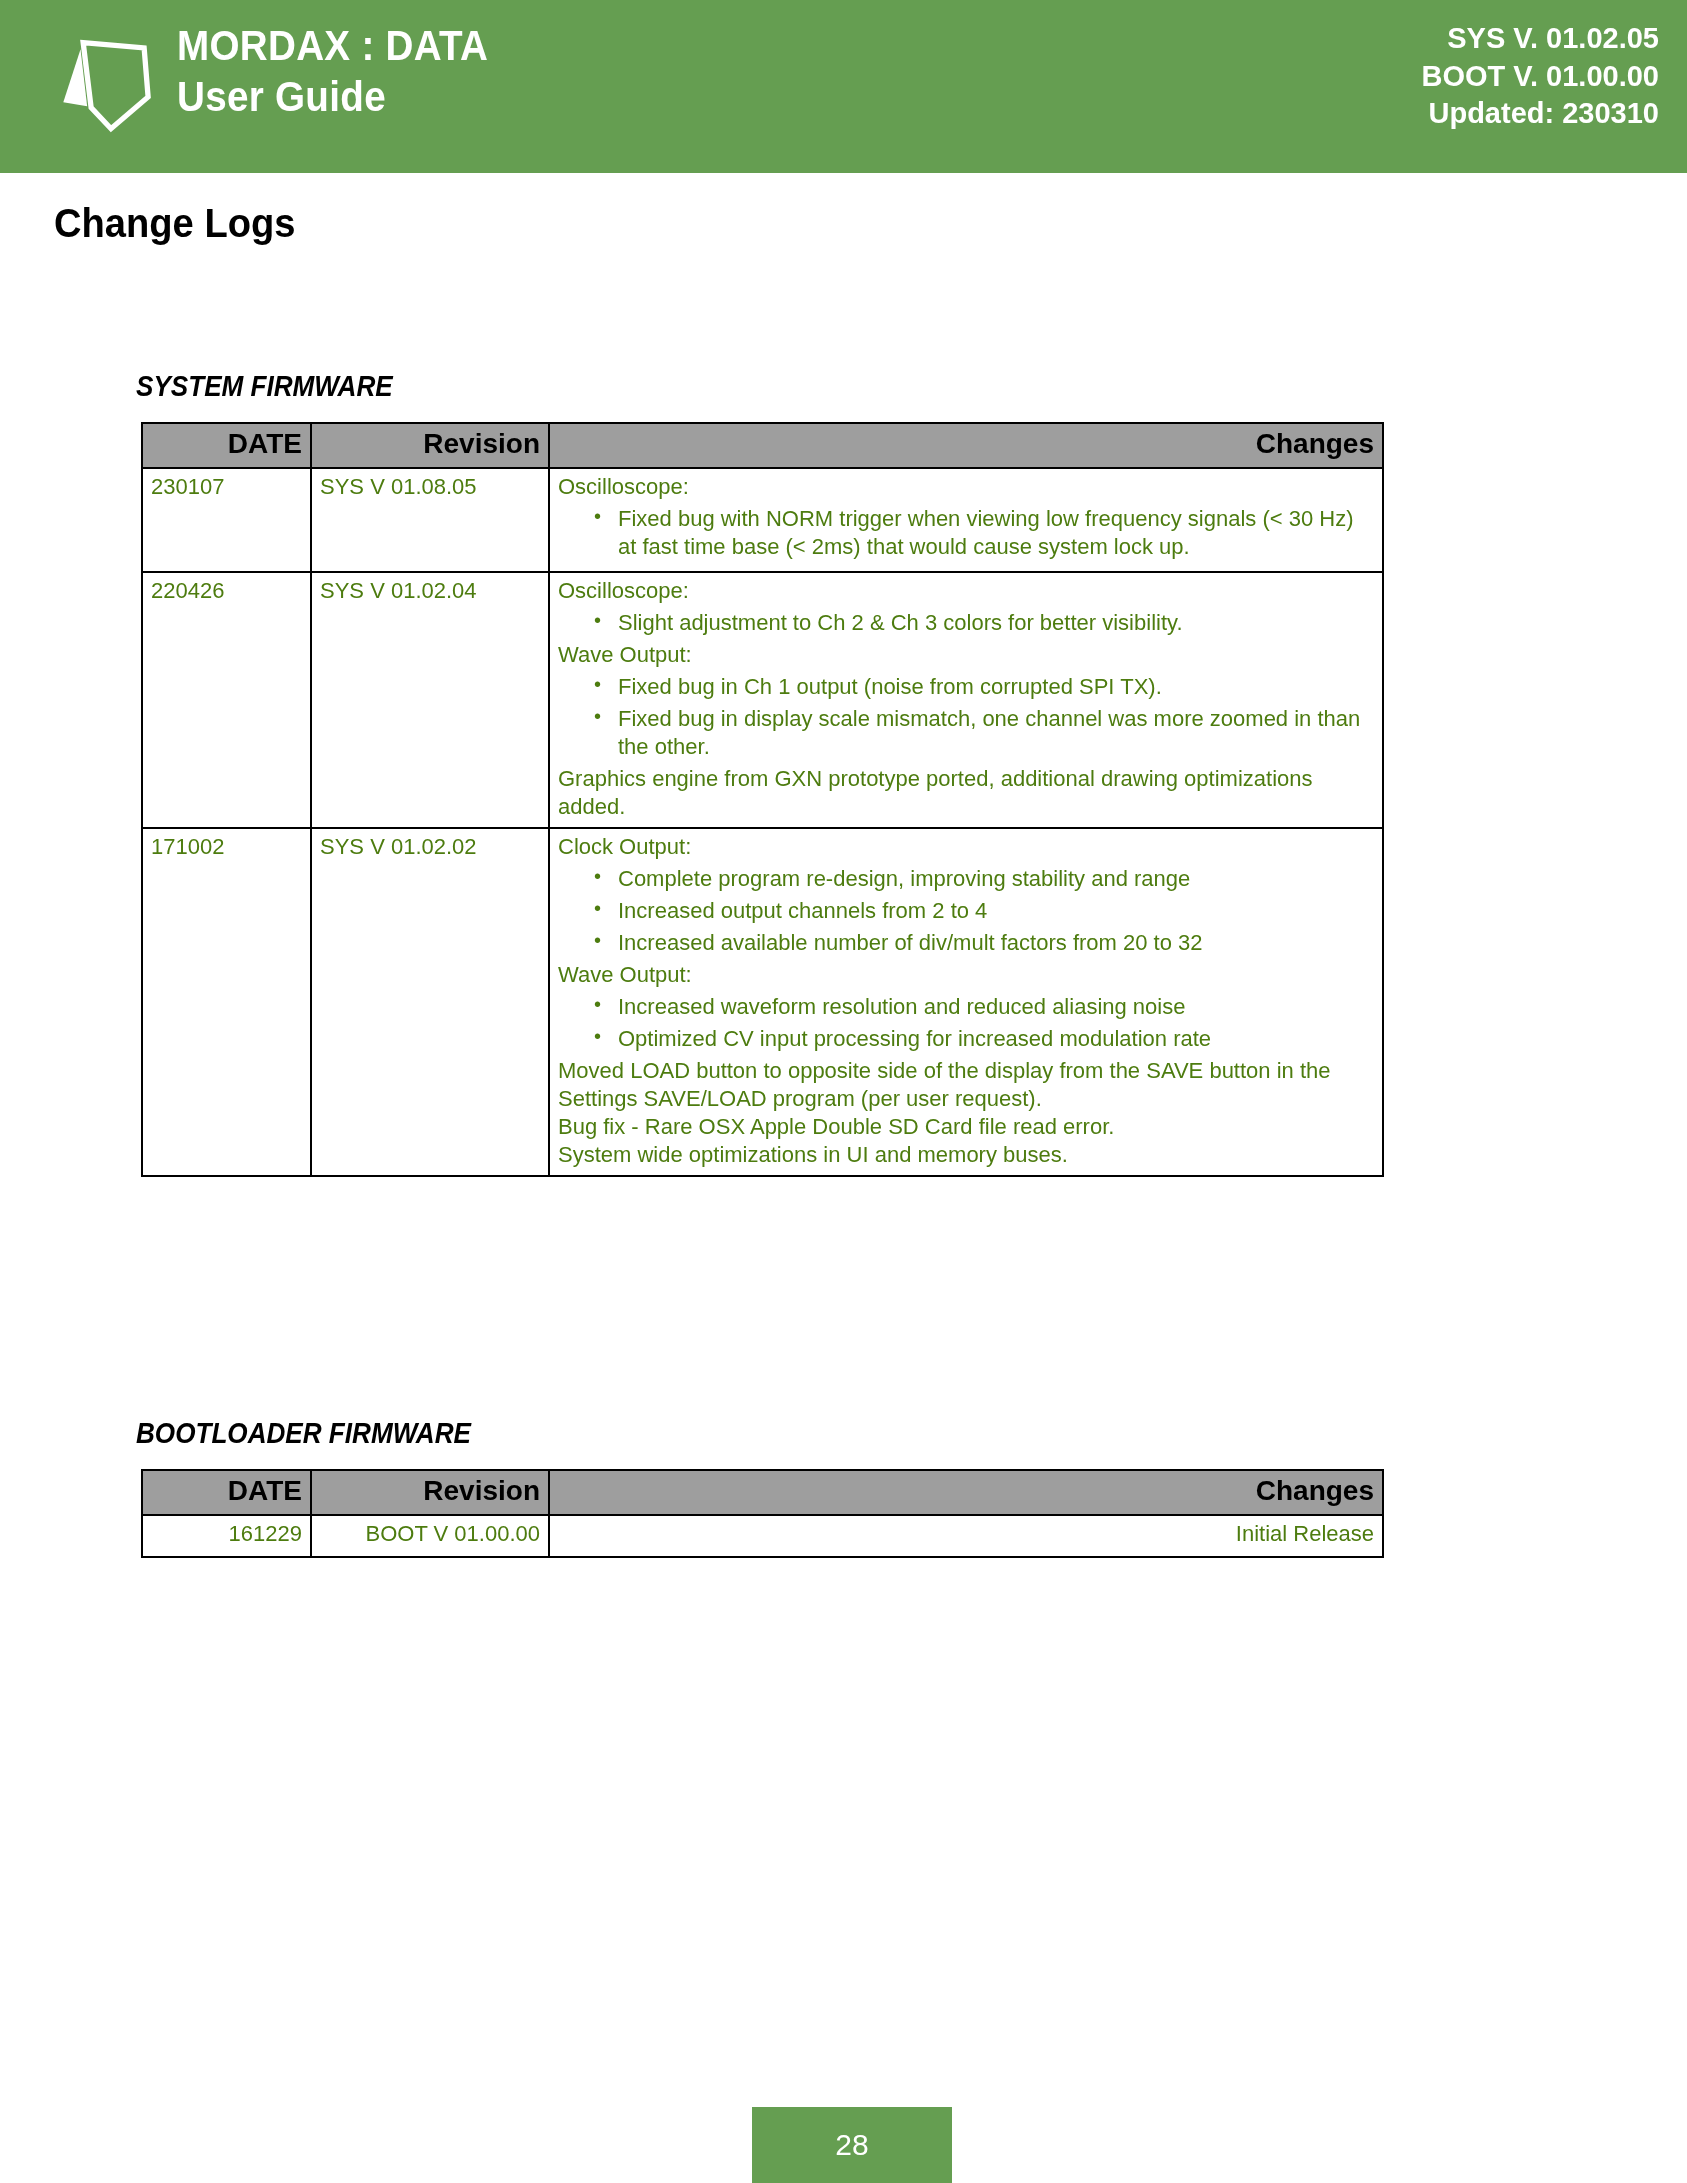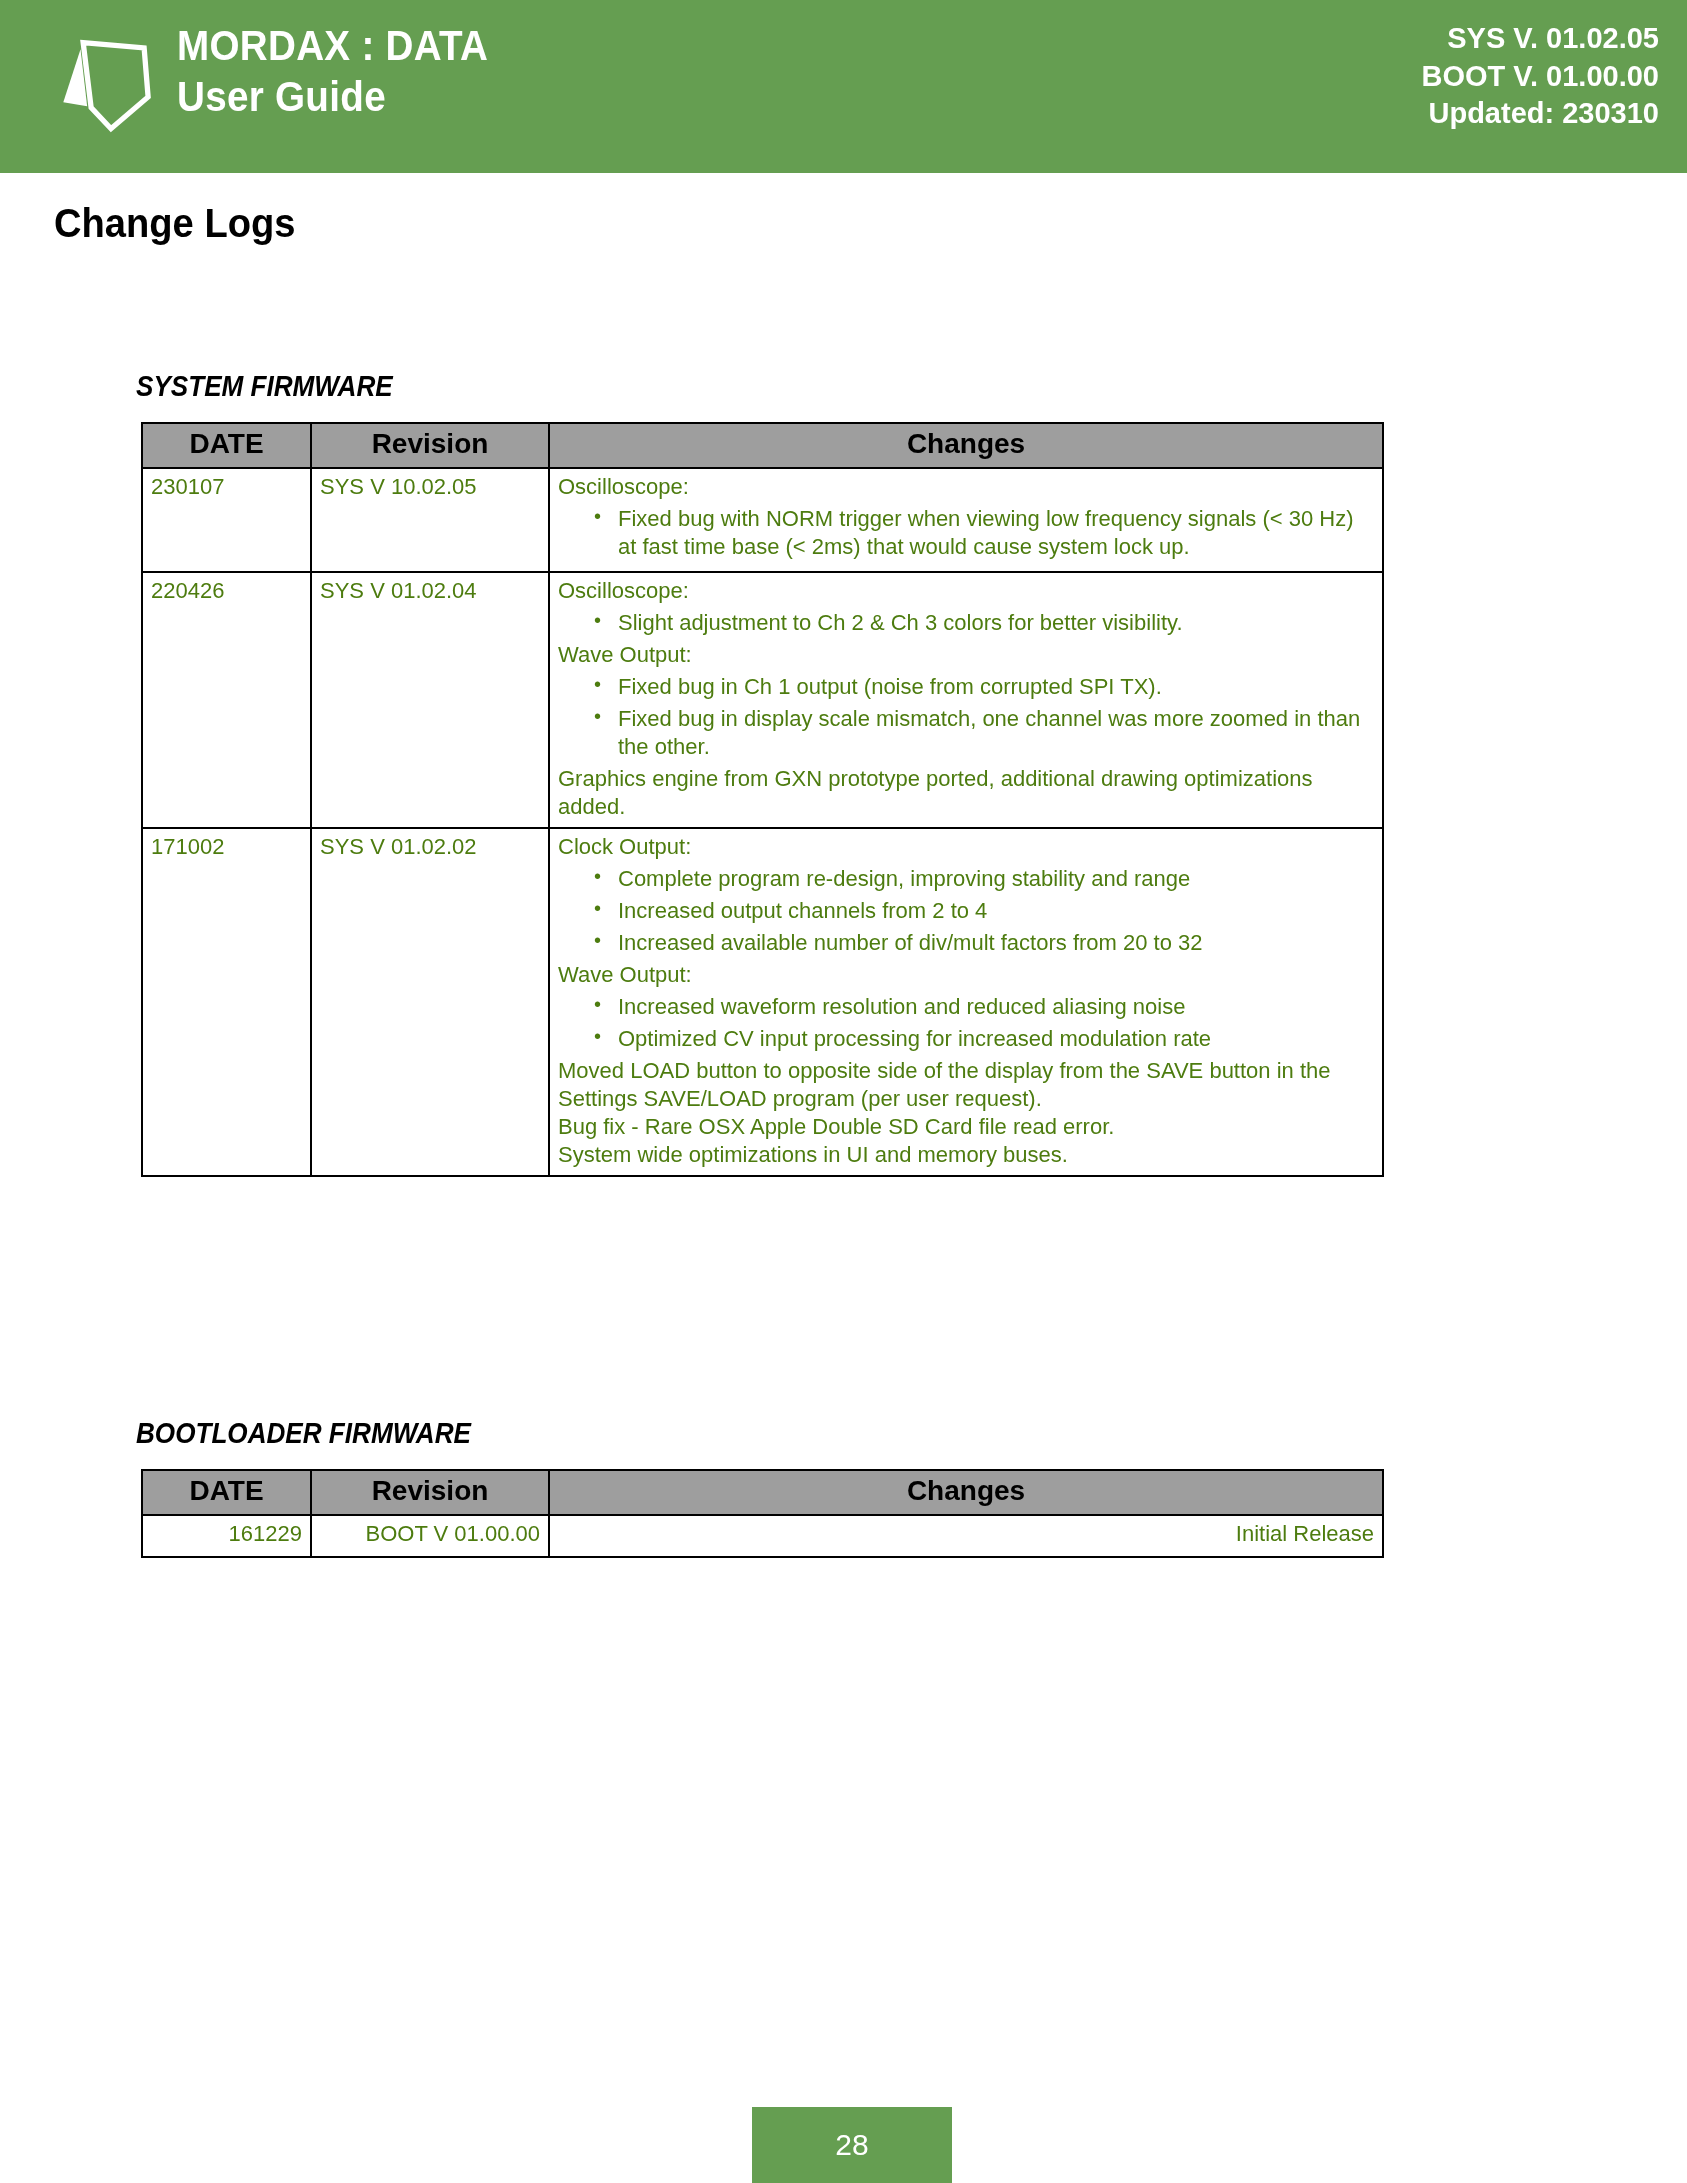--- a/index.html
+++ b/index.html
@@ -116,21 +116,21 @@
   .changelog-table th,
   .changelog-table td {
     border: 2px solid #000000;
     vertical-align: top;
     padding: 4px 8px 6.6px 8px;
   }
   .changelog-table thead th {
     background: #9E9E9E;
     font-weight: bold;
     font-size: 28px;
-    text-align: center;
+    text-align: right;
     padding: 5.3px 8px 8px 8px;
     line-height: 1.05;
   }
   .changelog-table tbody td {
     font-size: 22px;
     line-height: 1.27;
     color: #4d7c0f;
   }
   .cell-date, .cell-rev { white-space: nowrap; }
 
@@ -215,21 +215,21 @@
   <thead>
     <tr>
       <th>DATE</th>
       <th>Revision</th>
       <th>Changes</th>
     </tr>
   </thead>
   <tbody>
     <tr>
       <td class="cell-date">230107</td>
-      <td class="cell-rev">SYS V 10.02.05</td>
+      <td class="cell-rev">SYS V 01.08.05</td>
       <td class="changes-cell">
           <p>Oscilloscope:</p>
           <ul>
             <li>Fixed bug with NORM trigger when viewing low frequency signals (&lt; 30 Hz) at fast time base (&lt; 2ms) that would cause system lock up.</li>
           </ul>
         </td>
     </tr>
     <tr>
       <td class="cell-date">220426</td>
       <td class="cell-rev">SYS V 01.02.04</td>

